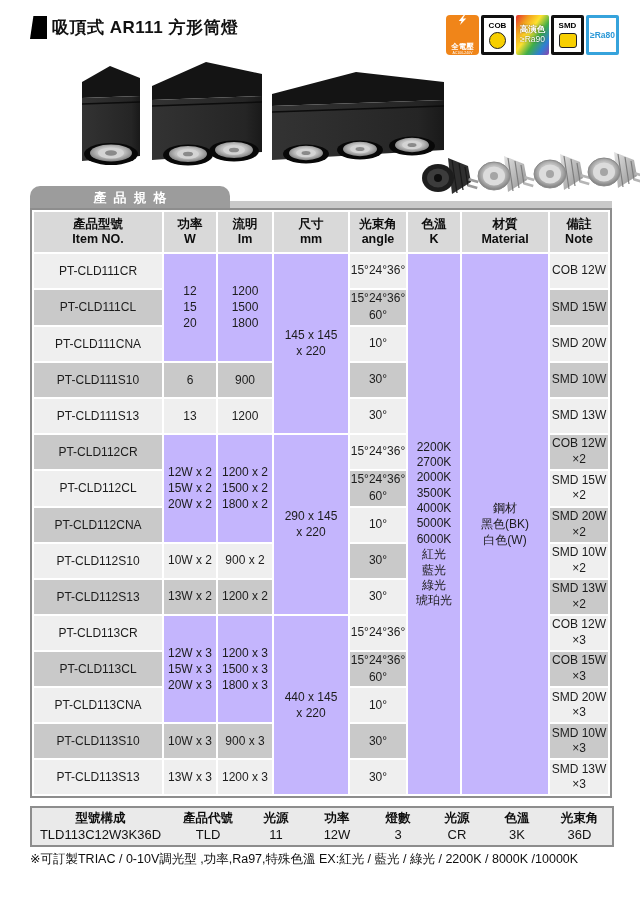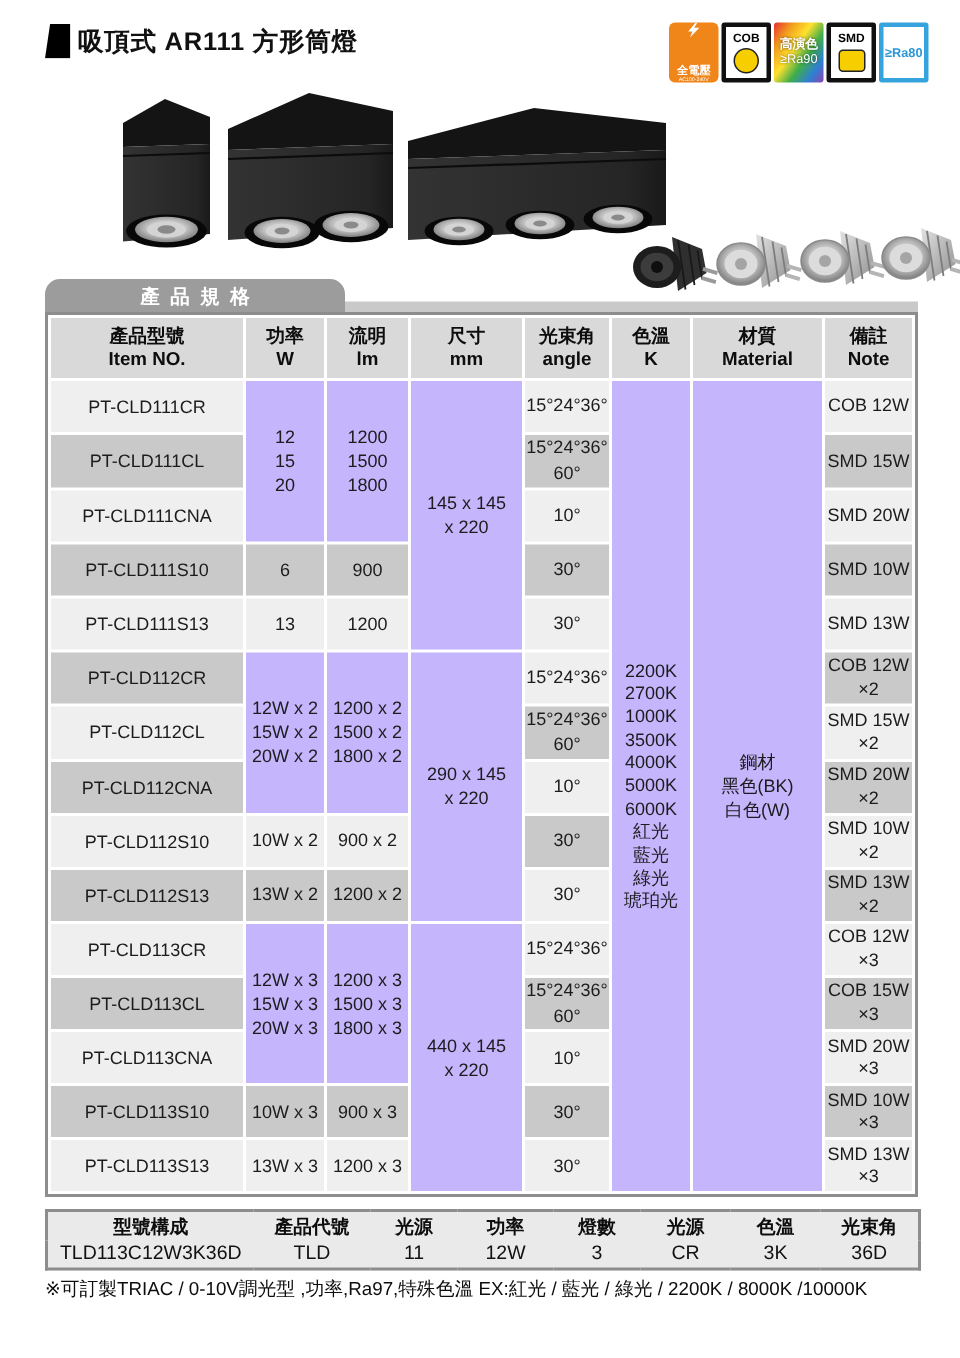--- a/index.html
+++ b/index.html
@@ -266,21 +266,21 @@
 15
 20</td>
           <td class="m num pre" rowspan="3">1200
 1500
 1800</td>
           <td class="m size pre" rowspan="5">145 x 145
 x 220</td>
           <td class="bL ang pre">15°24°36°</td>
           <td class="m ktemp pre" rowspan="15">2200K
 2700K
-1000K
+2000K
 3500K
 4000K
 5000K
 6000K
 紅光
 藍光
 綠光
 琥珀光</td>
           <td class="m mat pre" rowspan="15">鋼材
 黑色(BK)

